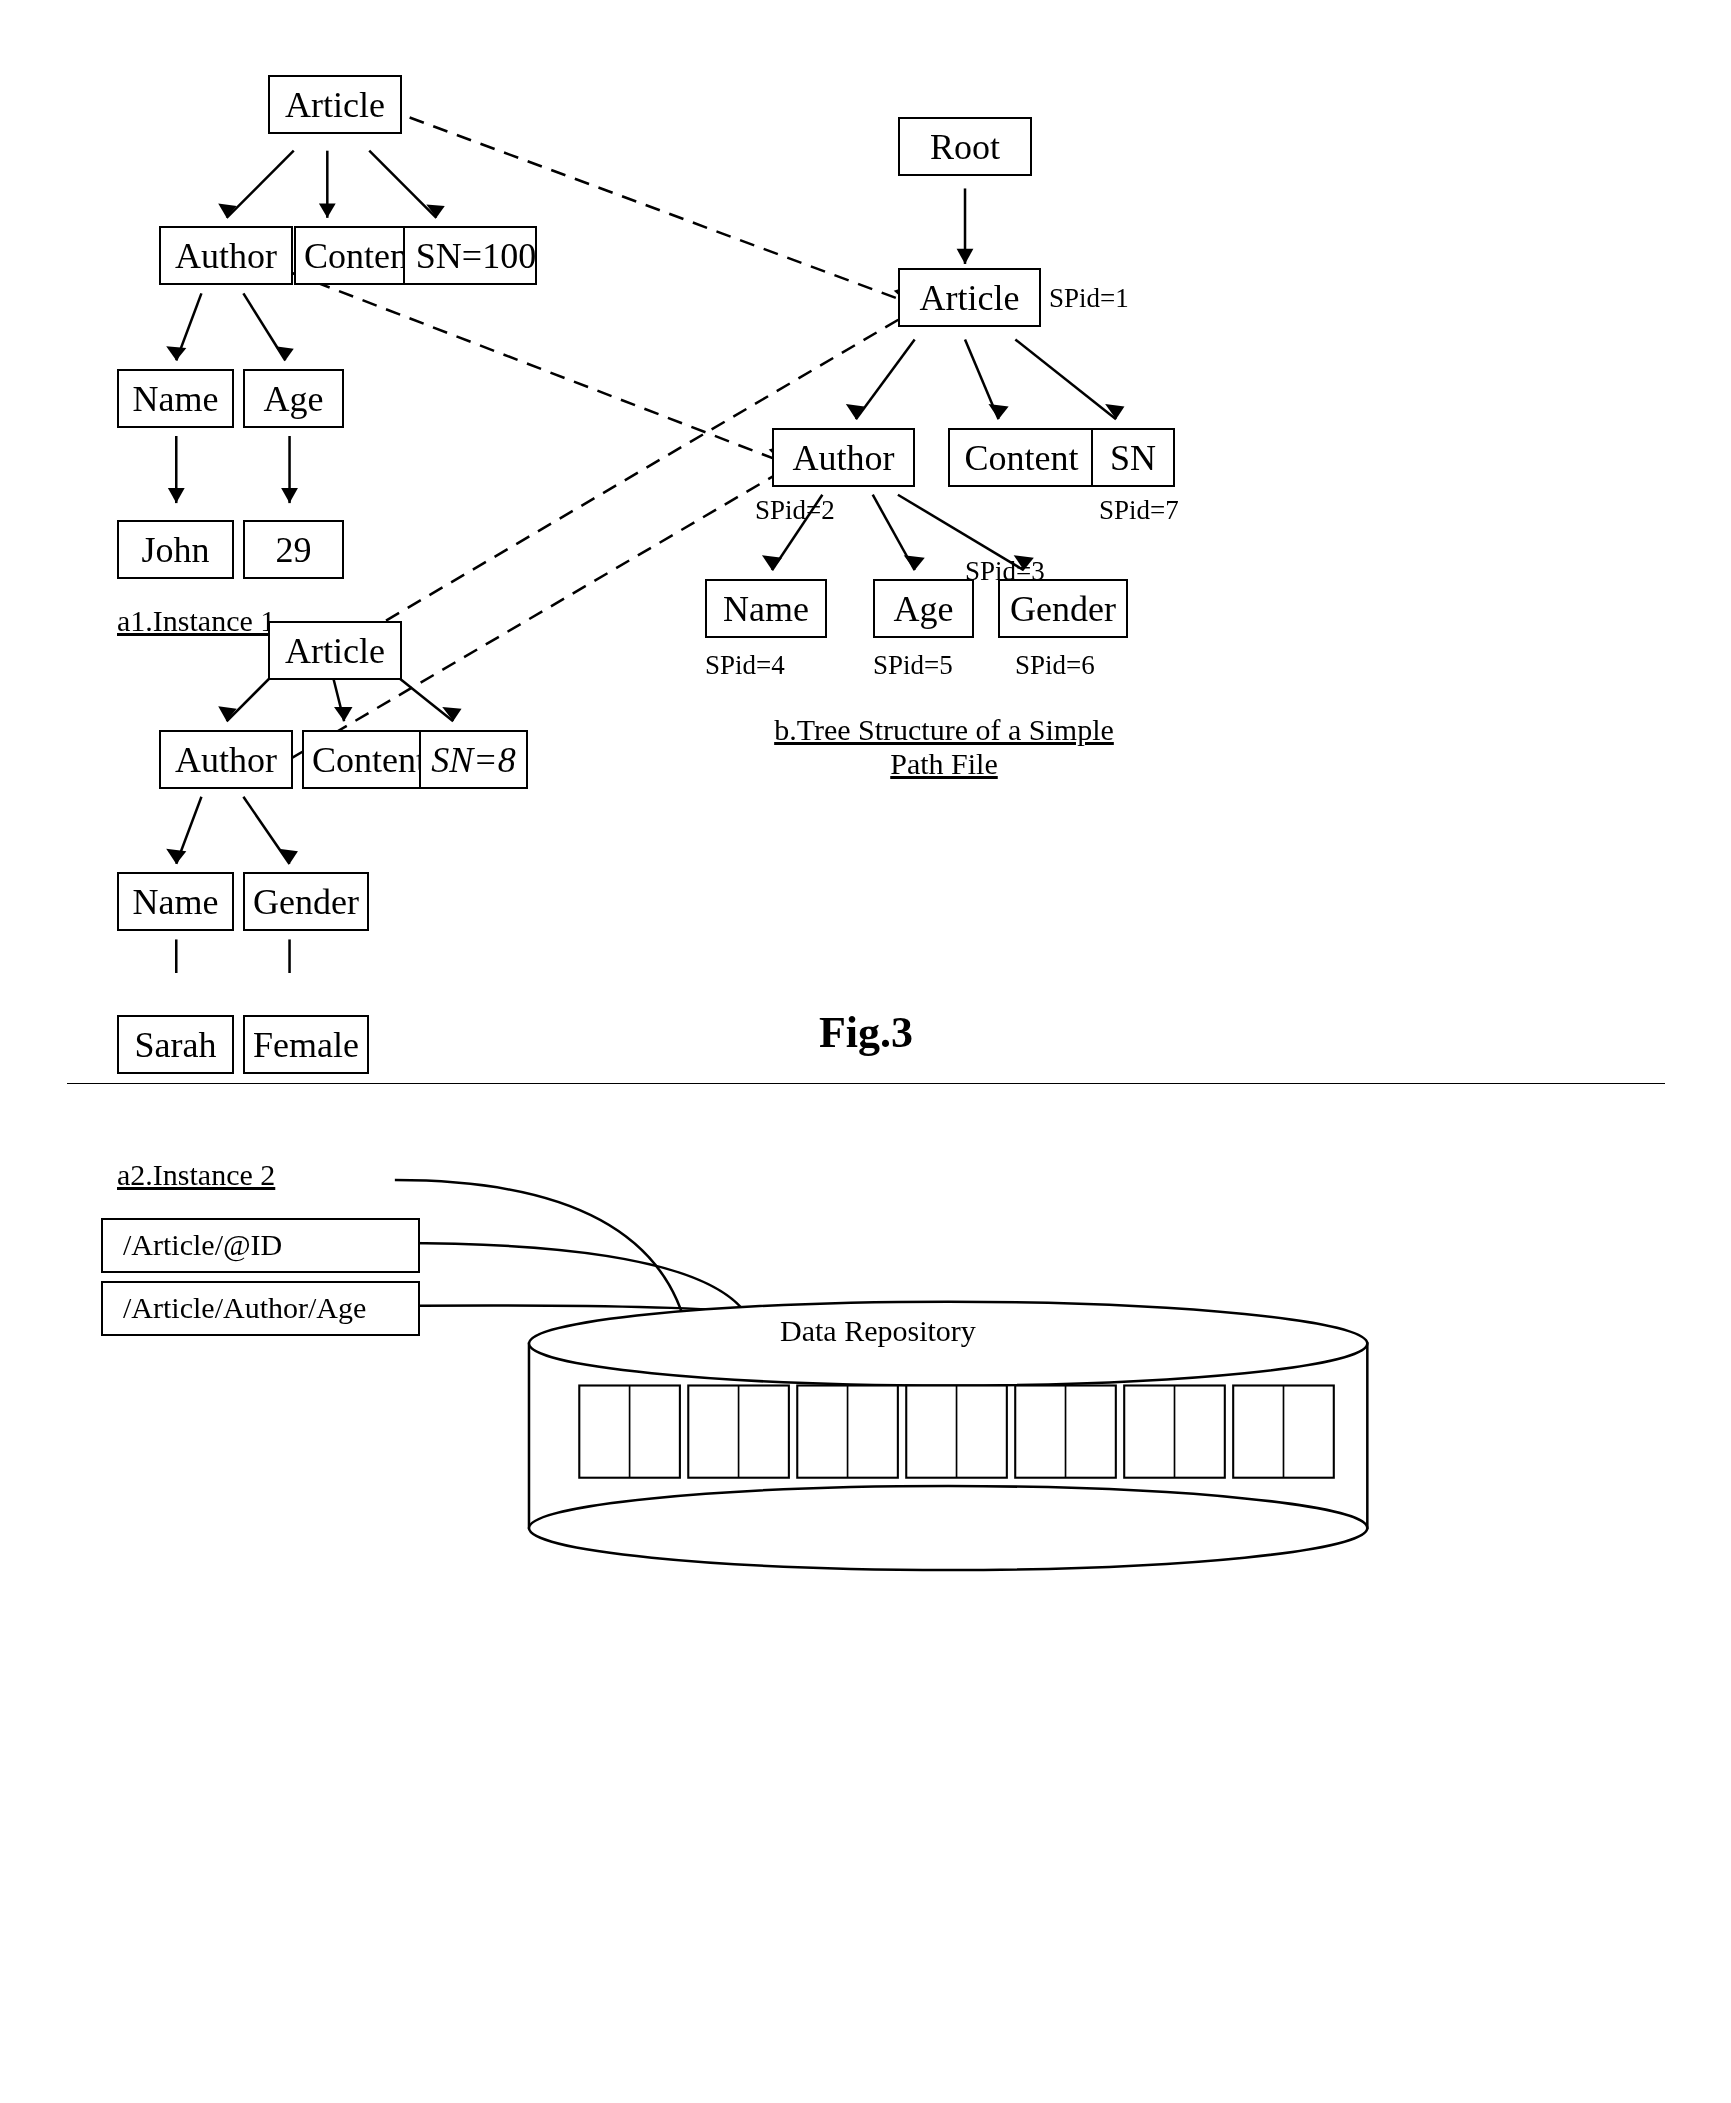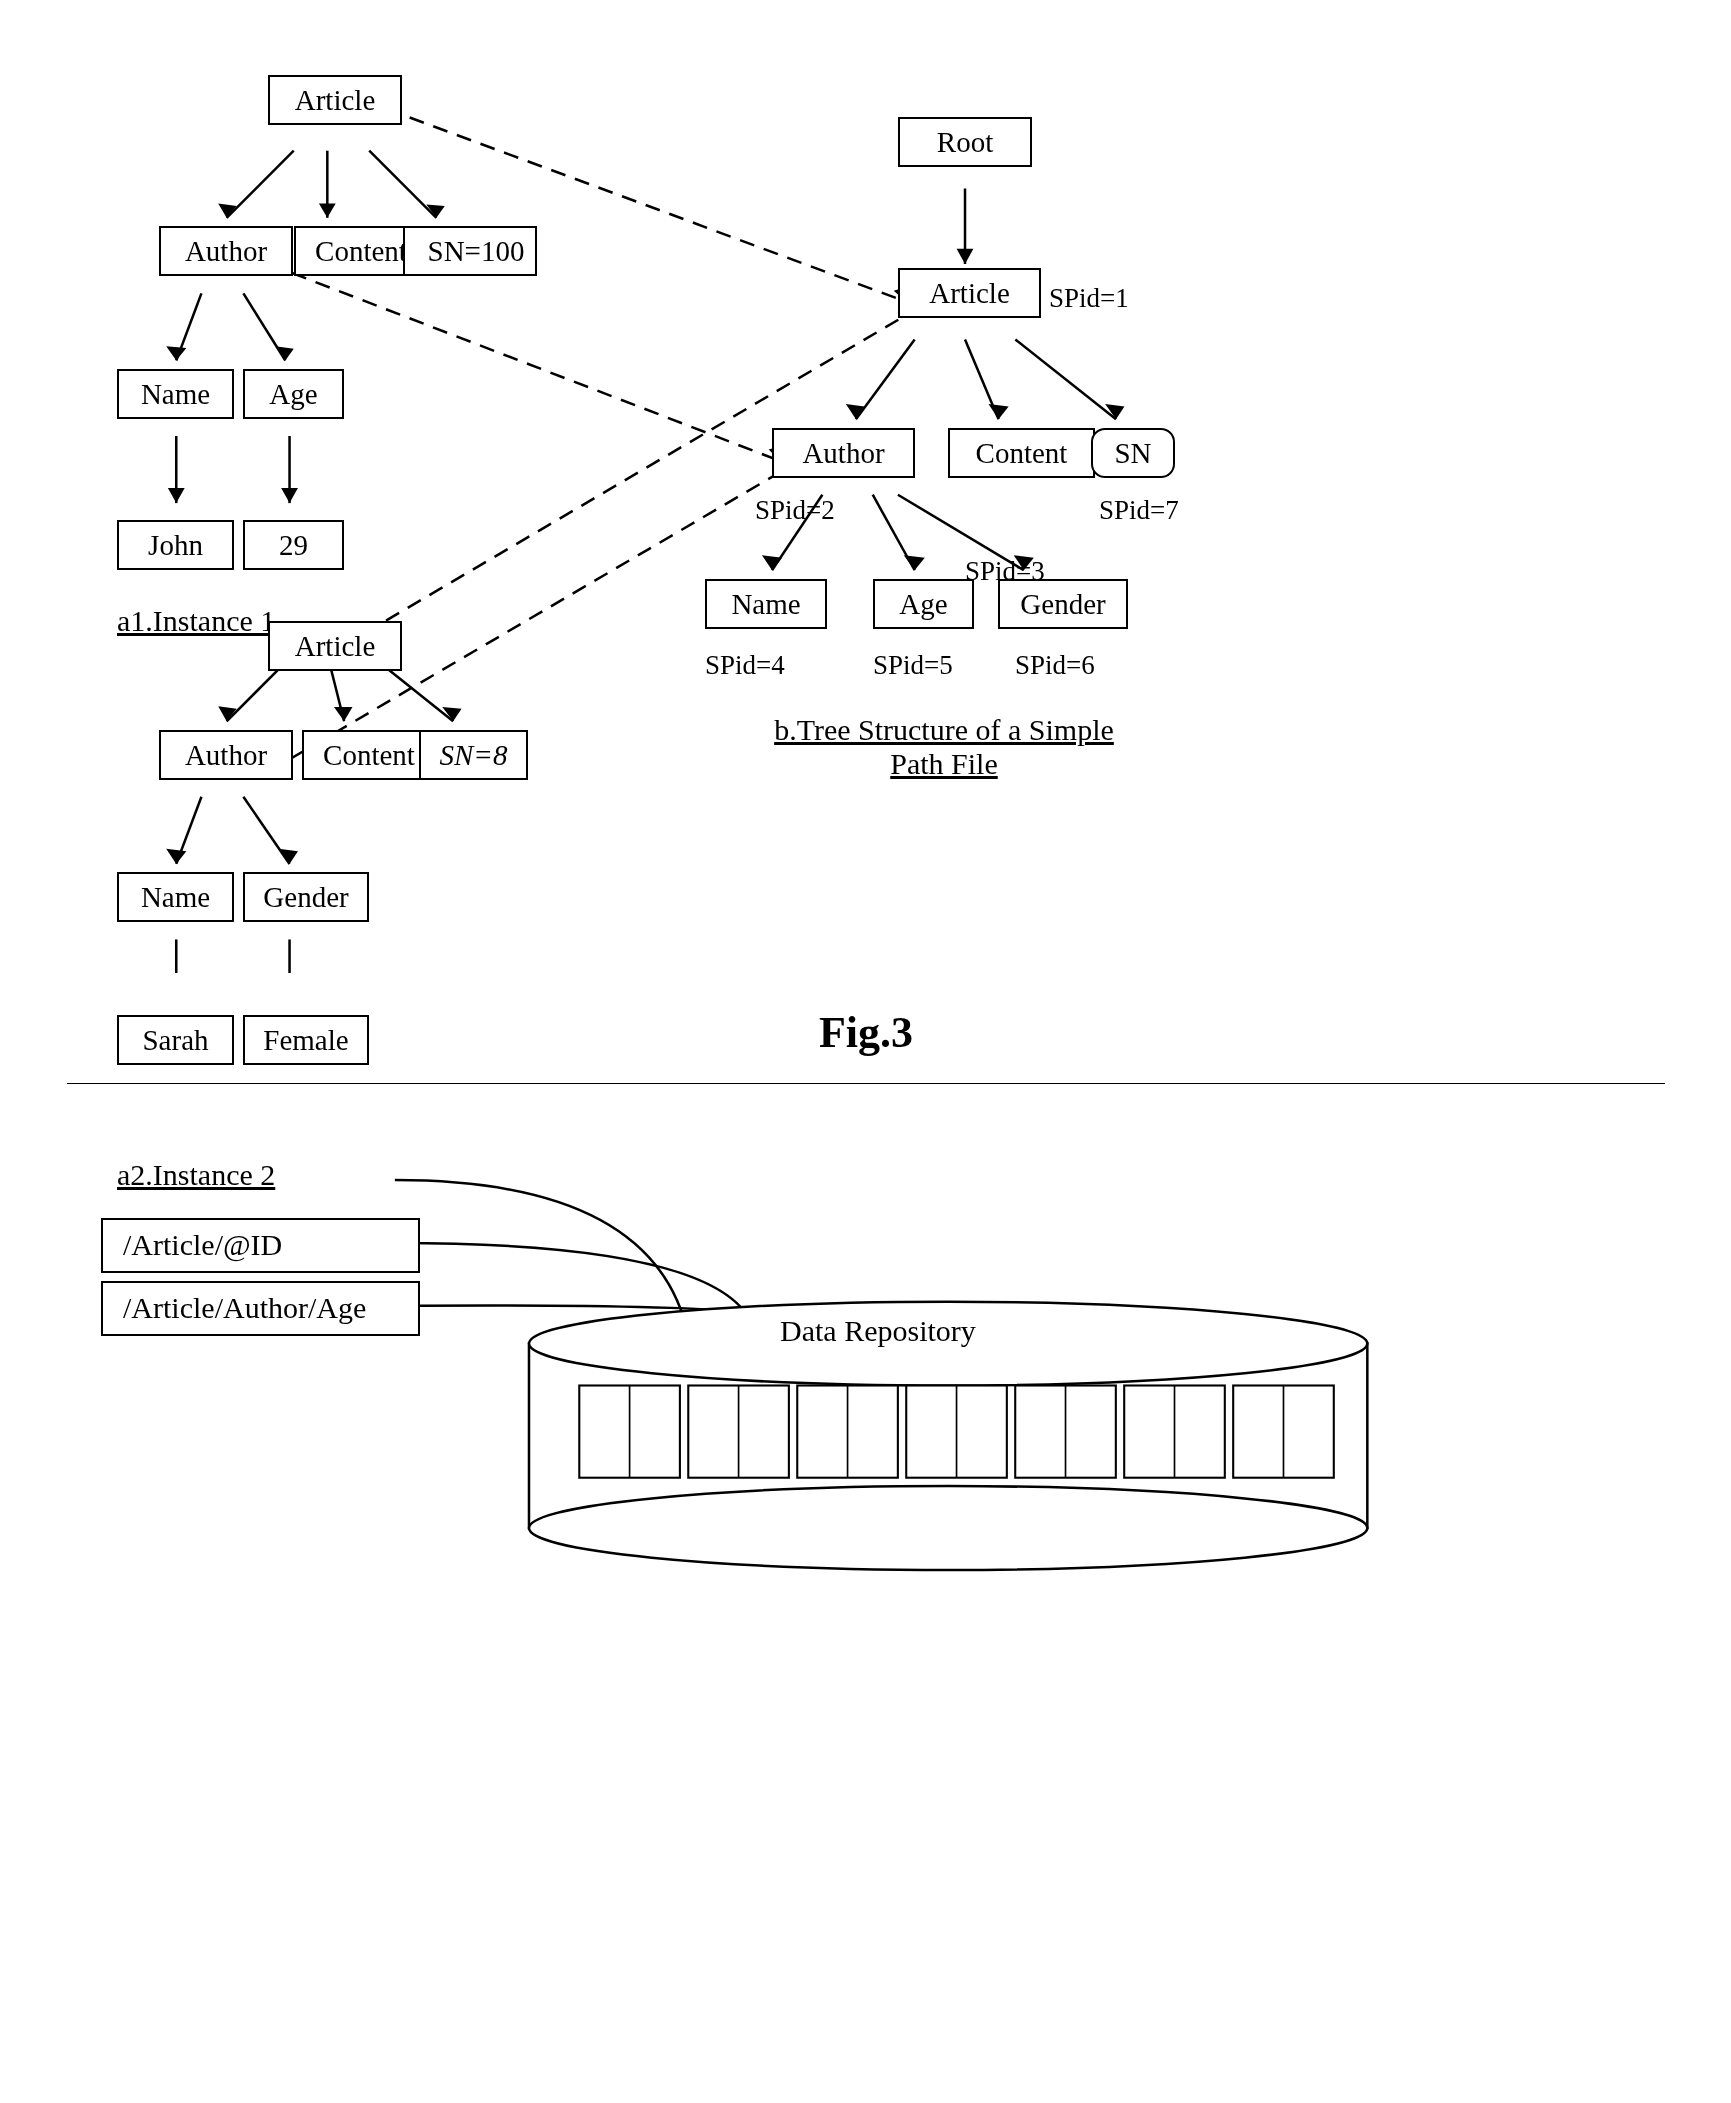--- a/index.html
+++ b/index.html
@@ -33,21 +33,21 @@
     }
 
     
     .node {
       position: absolute;
       border: 2.5px solid #000;
       background: #fff;
       display: flex;
       align-items: center;
       justify-content: center;
-      font-size: 29px;
+      font-size: 36px;
       font-family: 'Times New Roman', Times, serif;
     }
 
     .node-rect {
       border-radius: 0;
       padding: 6.7px 17px;
       min-width: 84px;
       text-align: center;
     }
 
@@ -225,21 +225,21 @@
     <div class="spid-label" style="left:982px;top:233px;">SPid=1</div>
 
     <div class="node node-rect" style="left:705px;top:378px;width:143px;">Author</div>
 
     <div class="spid-label" style="left:688px;top:445px;">SPid=2</div>
 
     <div class="node node-rect" style="left:881px;top:378px;width:147px;">Content</div>
 
     <div class="spid-label" style="left:898px;top:470px;margin-top:36px;">SPid=3</div>
 
-    <div class="node node-rect" style="left:1024px;top:378px;width:83px;border-radius:14px;">SN</div>
+    <div class="node node-rect" style="left:1024px;top:378px;width:83px;">SN</div>
 
     <div class="spid-label" style="left:1032px;top:445px;">SPid=7</div>
 
     <div class="node node-rect" style="left:638px;top:529px;width:122px;">Name</div>
 
     <div class="spid-label" style="left:638px;top:600px;">SPid=4</div>
 
     <div class="node node-rect" style="left:806px;top:529px;width:101px;">Age</div>
 
     <div class="spid-label" style="left:806px;top:600px;">SPid=5</div>

